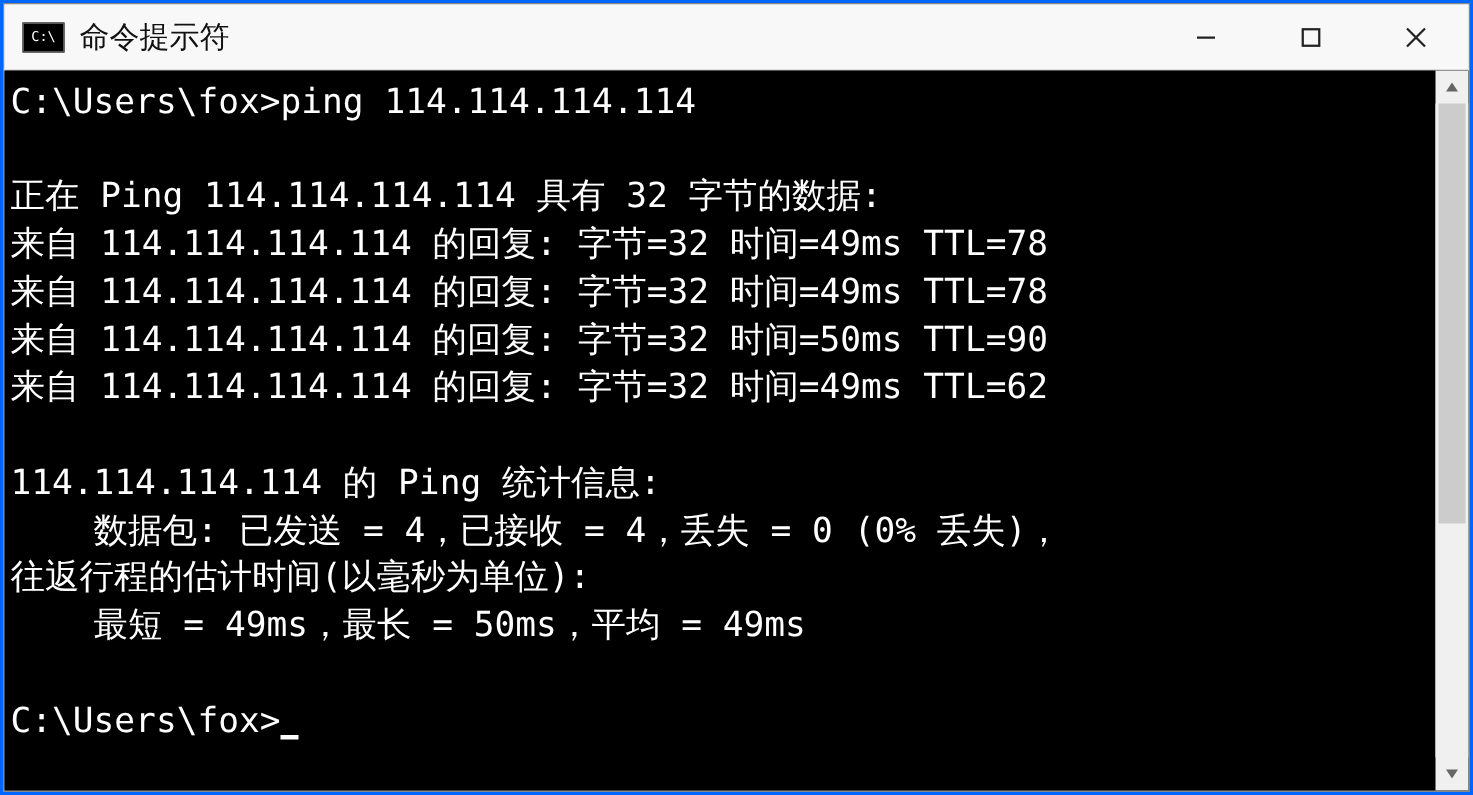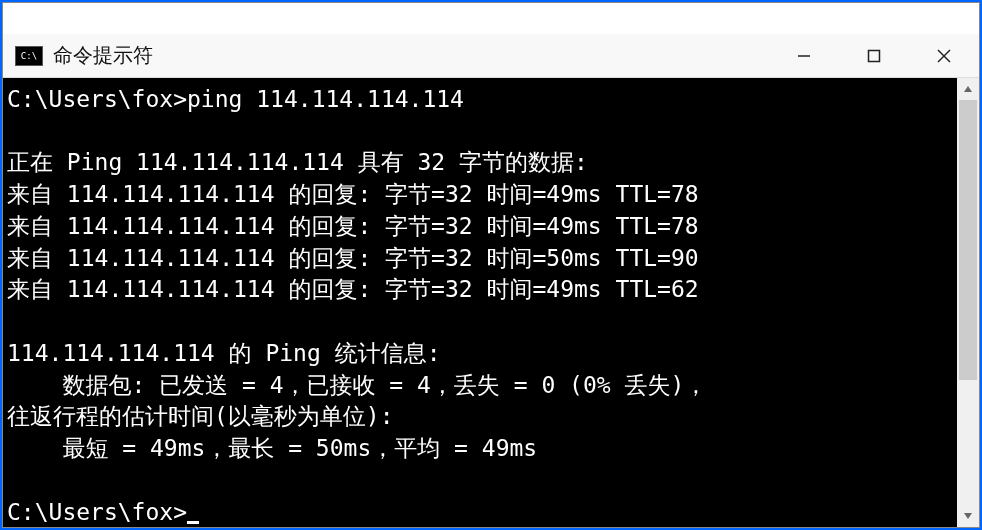--- a/index.html
+++ b/index.html
@@ -19,21 +19,20 @@
       display: flex;
       flex-direction: column;
     }
     .titlebar {
       height: 44px;
       background: #f8f8f8;
       display: flex;
       align-items: center;
       border-bottom: 1px solid #ddd;
       flex-shrink: 0;
-      margin-top: 31px;
     }
     .cmd-icon {
       width: 28px;
       height: 20px;
       margin-left: 12px;
       margin-right: 10px;
       background: #000;
       border: 1px solid #555;
       position: relative;
       display: flex;

